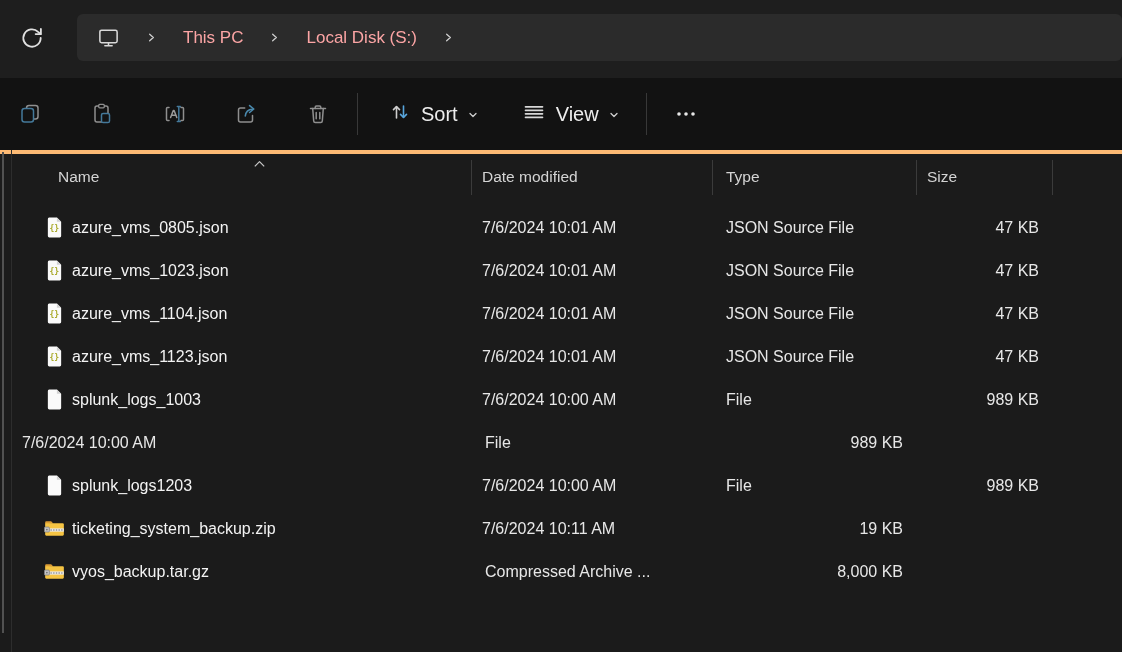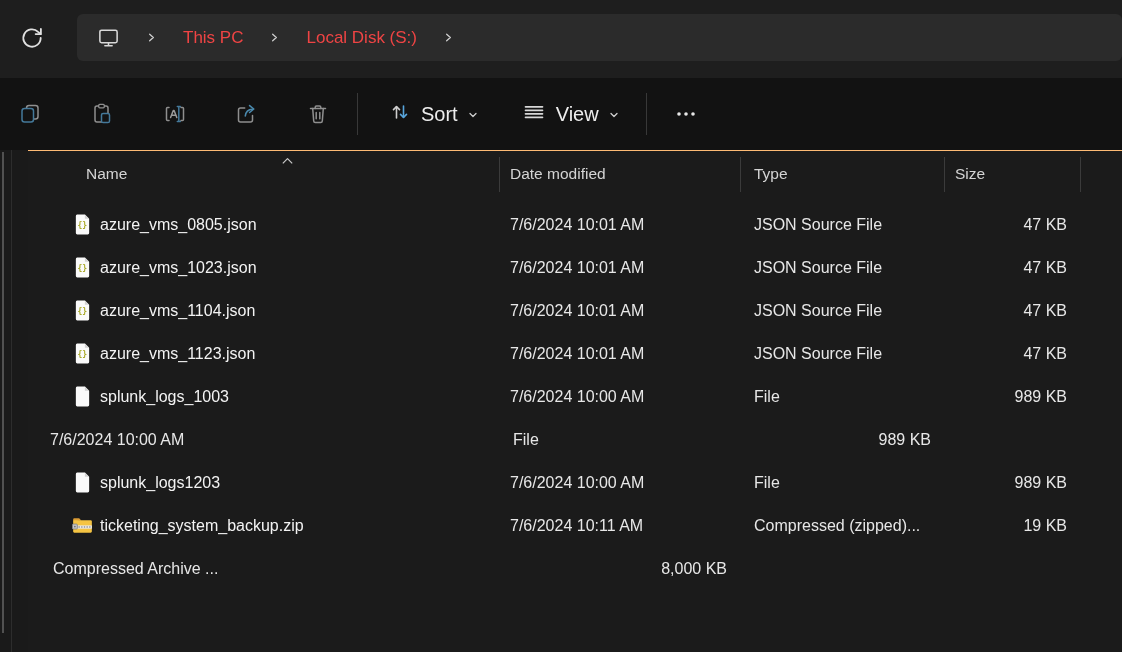--- a/index.html
+++ b/index.html
@@ -20,21 +20,21 @@
   .refresh-btn {
     position:absolute; left:16px; top:22px; width:32px; height:32px;
     background:none; border:none; padding:3px; cursor:default;
   }
   .addressbar {
     position:absolute; left:77px; top:14px; right:0; height:47px;
     background:#2b2b2b; border-radius:6px;
     display:flex; align-items:center; gap:26px; padding-left:20px;
   }
   .crumb {
-    color:#ef4444; font-size:17px; background:none; border:none;
+    color:#fca5a5; font-size:17px; background:none; border:none;
     font-family:inherit; padding:0; cursor:default; white-space:nowrap;
   }
   .crumb-chev { display:flex; align-items:center; }
   .loc-icon { display:flex; align-items:center; }
 
   
   .toolbar {
     position:absolute; top:78px; left:0; right:0; height:72px;
     background:#121212;
     display:flex; align-items:center;
@@ -48,21 +48,21 @@
     background:none; border:none; padding:0; cursor:default;
     color:#ededed; font-size:20px; font-family:inherit;
   }
   .sort-btn { margin-left:30px; }
   .view-btn { margin-left:42px; }
   .more-btn { width:30px; height:24px; background:none; border:none; padding:0; margin-left:24px; cursor:default; }
 
   
   .content {
     position:absolute; top:150px; left:0; right:0; bottom:0;
-    background:#1b1b1b; border-top:1px solid #fdba74;margin-left:28px;
+    background:#1b1b1b; border-top:4px solid #fdba74;
   }
   .pane-divider { position:absolute; left:11px; top:150px; bottom:0; width:1px; background:#2d2d2d; }
   .scroll-thumb { position:absolute; left:2px; top:152px; width:2px; height:481px; background:#515151; }
 
   .listing { position:absolute; left:12px; top:0; right:0; bottom:0; }
   .grid-row {
     display:grid;
     grid-template-columns:460px 241px 204px 136px 1fr;
   }
   .header-row { height:46px; align-items:center; color:#d4d4d4; font-size:15.5px; position:relative; }
@@ -304,25 +304,37 @@
                   <rect x="1.2" y="4" width="19.6" height="13" rx="1.2" fill="#f5c443"></rect>
                   <rect x="1.2" y="9.4" width="19.6" height="3.4" fill="#e9e9e9"></rect>
                   <path d="M1.2 11.1h19.6" stroke="#6b6b6b" stroke-width="1.1" stroke-dasharray="1.4 1.4"></path>
                   <rect x="0.4" y="8" width="5.2" height="5.2" rx="0.9" fill="#c6c6c6" stroke="#7d7d7d" stroke-width="0.8"></rect>
                   <circle cx="3" cy="10.6" r="0.9" fill="#6f6f6f"></circle>
                 </svg>
               </span>
               <span class="fname">ticketing_system_backup.zip</span>
             </div>
             <div class="cell c-date">7/6/2024 10:11 AM</div>
-            <div class="cell c-type">Compressed (zipped)...</div>
             <div class="cell c-size">19 KB</div>
             <div class="cell c-rest"></div>
           </div>
           <div class="grid-row row">
+            <div class="cell c-name">
+              <span class="ficon">
+                <svg width="21" height="19" viewBox="0 0 22 19">
+                  <path d="M1.2 5 1.2 3.2A1.2 1.2 0 0 1 2.4 2h5.1l2.2 2.2z" fill="#dc9c34"></path>
+                  <rect x="1.2" y="4" width="19.6" height="13" rx="1.2" fill="#f5c443"></rect>
+                  <rect x="1.2" y="9.4" width="19.6" height="3.4" fill="#e9e9e9"></rect>
+                  <path d="M1.2 11.1h19.6" stroke="#6b6b6b" stroke-width="1.1" stroke-dasharray="1.4 1.4"></path>
+                  <rect x="0.4" y="8" width="5.2" height="5.2" rx="0.9" fill="#c6c6c6" stroke="#7d7d7d" stroke-width="0.8"></rect>
+                  <circle cx="3" cy="10.6" r="0.9" fill="#6f6f6f"></circle>
+                </svg>
+              </span>
+              <span class="fname">vyos_backup.tar.gz</span>
+            </div>
             <div class="cell c-type">Compressed Archive ...</div>
             <div class="cell c-size">8,000 KB</div>
             <div class="cell c-rest"></div>
           </div>
         </div>
     </div>
   </div>
 
   <div class="scroll-thumb"></div>
   <div class="pane-divider"></div>

